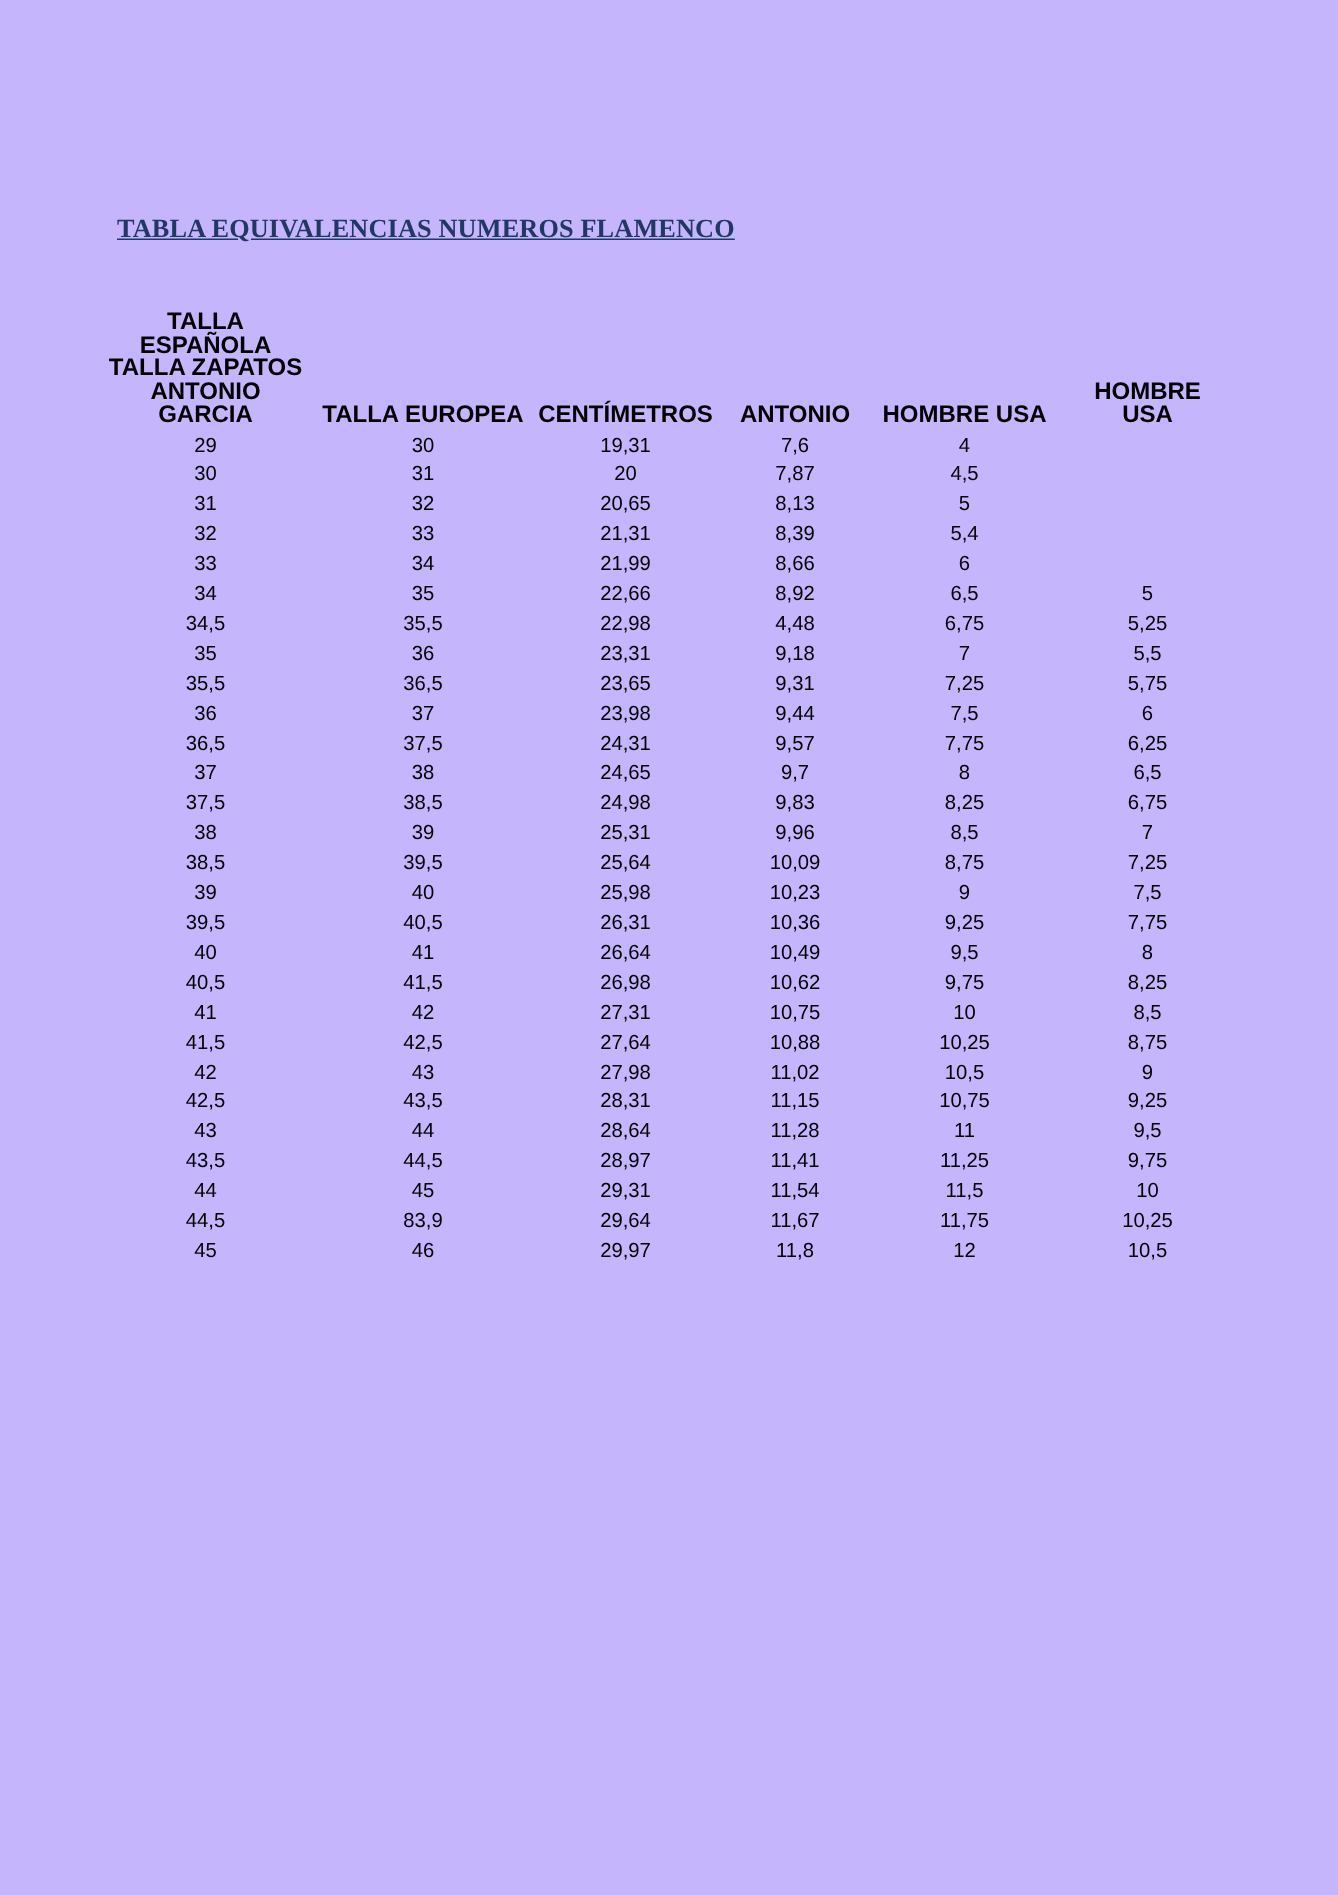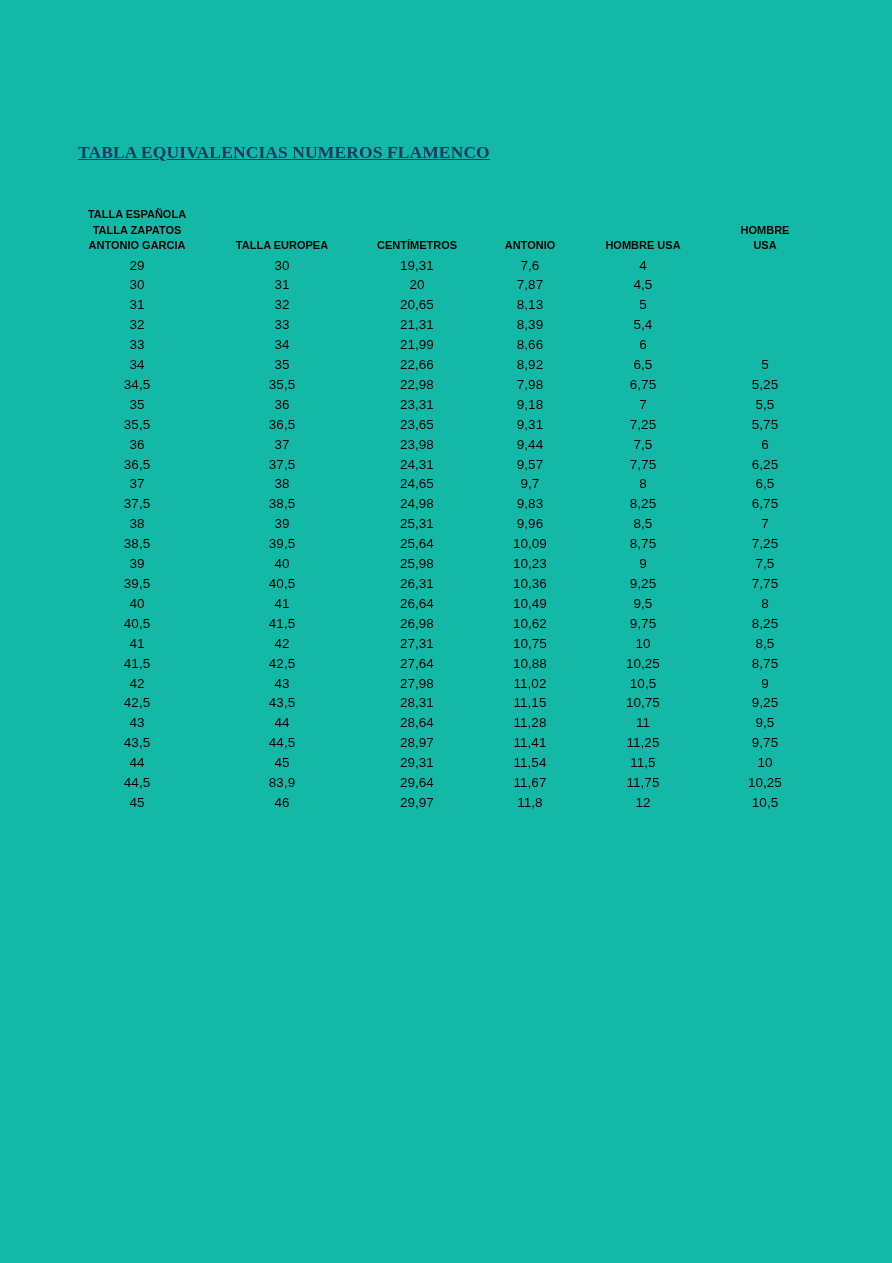--- a/index.html
+++ b/index.html
@@ -12,21 +12,21 @@
     height: 1263px;
     font-family: "Liberation Serif", serif;
     position: relative;
     overflow: hidden;
   }
   .page {
     position: absolute;
     top: 0; left: 0;
     width: 892px;
     height: 1263px;
-    background: #14b8a6;
+    background: #c4b5fd;
   }
   .doc-title {
     position: absolute;
     left: 78px;
     top: 142px;
     font-family: "Liberation Serif", serif;
     font-weight: bold;
     font-size: 17.5px;
     color: #1F3864;
     text-decoration: underline;
@@ -41,21 +41,21 @@
   }
   table.size-table {
     border-collapse: collapse;
     width: 760px;
     font-family: "Liberation Sans", sans-serif;
     font-size: 13.5px;
     color: #000000;
   }
   table.size-table th {
     font-weight: bold;
-    font-size: 11px;
+    font-size: 16px;
     text-align: center;
     vertical-align: bottom;
     padding: 0 0 2px 0;
     line-height: 15.5px;
     white-space: pre-line;
   }
   table.size-table th.col-1 {
     text-align: center;
     width: 138px;
   }
@@ -140,21 +140,21 @@
             <td>35</td>
             <td>22,66</td>
             <td>8,92</td>
             <td>6,5</td>
             <td>5</td>
           </tr>
           <tr>
             <td>34,5</td>
             <td>35,5</td>
             <td>22,98</td>
-            <td>7,98</td>
+            <td>4,48</td>
             <td>6,75</td>
             <td>5,25</td>
           </tr>
           <tr>
             <td>35</td>
             <td>36</td>
             <td>23,31</td>
             <td>9,18</td>
             <td>7</td>
             <td>5,5</td>

